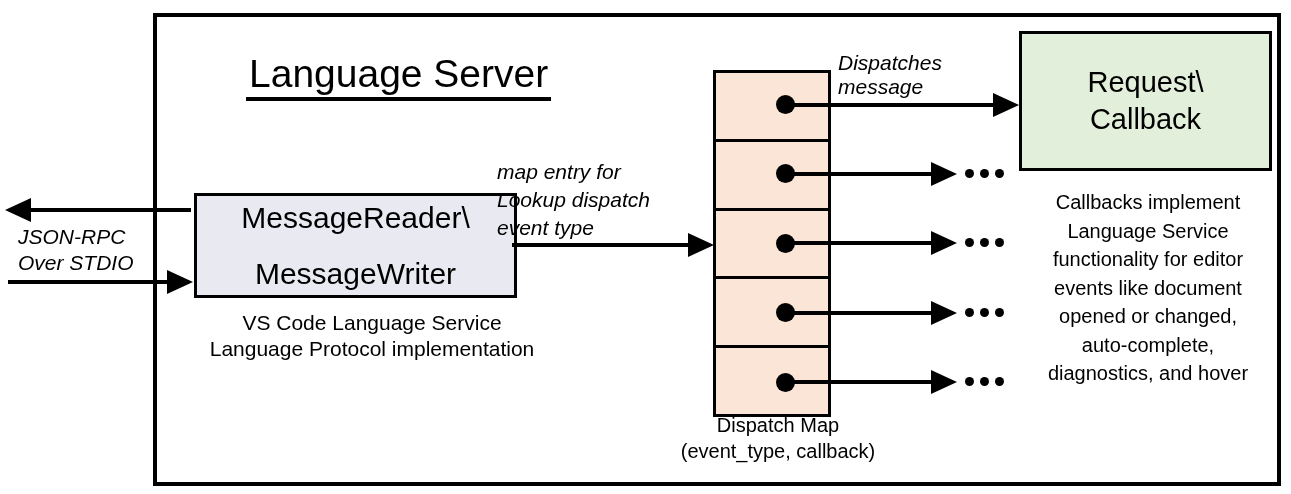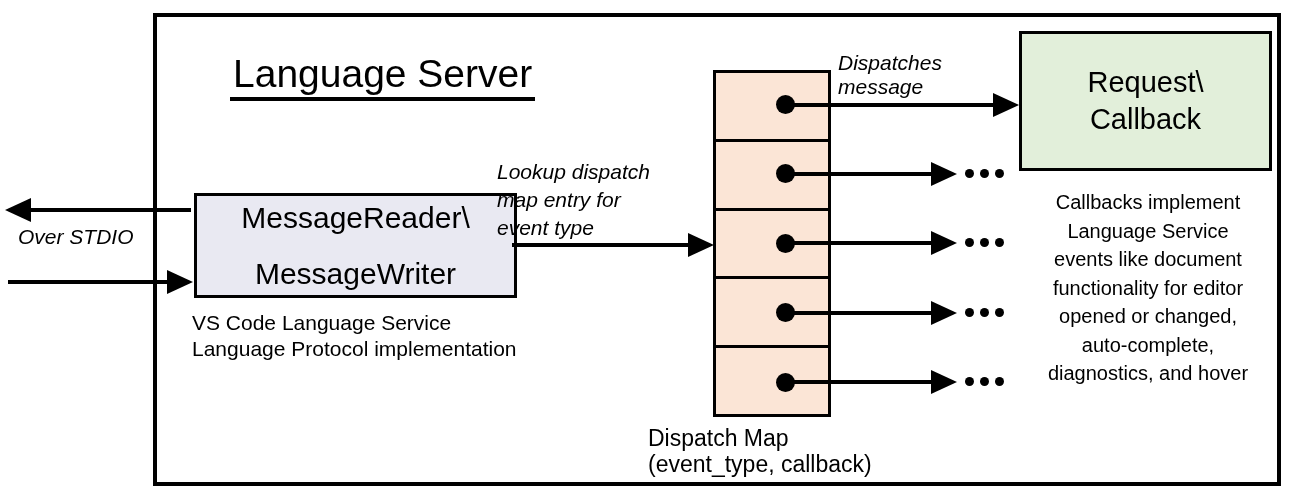--- a/index.html
+++ b/index.html
@@ -23,21 +23,21 @@
     overflow: hidden;
   }
   .abs { position: absolute; }
 
   .outer-box {
     left: 153px; top: 13px; width: 1128px; height: 473px;
     border: 4px solid var(--line-color);
     background: transparent;
   }
   .title {
-    left: 230px; top: 52px;
+    left: 246px; top: 52px;
     font-size: 39px;
     letter-spacing: 0px;
     border-bottom: 4px solid var(--line-color);
     padding: 0 3px 1px 3px;
     white-space: nowrap;
   }
 
   .node-box {
     border: 3px solid var(--line-color);
     display: flex;
@@ -50,23 +50,23 @@
     left: 194px; top: 193px; width: 323px; height: 105px;
     background: var(--reader-box-fill);
     font-size: 30px; line-height: 36px; gap: 20px;
   }
   .callback-box {
     left: 1019px; top: 31px; width: 253px; height: 140px;
     background: var(--callback-box-fill);
     font-size: 29px; line-height: 37px;
   }
 
-  .caption { text-align: left; }
+  .caption { text-align: center; }
   .reader-caption { left: 192px; top: 310px; width: 360px; font-size: 21px; line-height: 26px; }
-  .dm-caption { left: 648px; top: 425px; width: 260px; font-size: 23px; line-height: 26px; }
+  .dm-caption { left: 648px; top: 412px; width: 260px; font-size: 20px; line-height: 26px; }
 
   .note { left: 1023px; top: 188px; width: 250px; text-align: center; font-size: 20px; line-height: 28.5px; }
 
   .ital { font-style: italic; text-align: left; font-size: 21px; }
   .stdio-label { left: 18px; top: 224px; width: 152px; line-height: 26px; }
   .lookup-label { left: 497px; top: 158px; width: 218px; line-height: 28px; }
   .dispatches-label { left: 838px; top: 51px; width: 120px; line-height: 24px; }
 
   .hline { height: 4px; background: var(--line-color); }
   .tri-right {
@@ -107,39 +107,40 @@
 
   <div class="abs title">Language Server</div>
 
   <div class="abs hline" style="left:28px; top:208px; width:163px;"></div>
   <div class="abs tri-left" style="left:5px; top:198px;"></div>
 
   <div class="abs hline" style="left:8px; top:280px; width:160px;"></div>
   <div class="abs tri-right" style="left:167px; top:270px;"></div>
 
   <div class="abs ital stdio-label">
+    <div>JSON-RPC</div>
     <div>Over STDIO</div>
   </div>
 
   <div class="abs node-box reader-box">
     <div>MessageReader\</div>
     <div>MessageWriter</div>
   </div>
 
   <div class="abs caption reader-caption">
     <div>VS Code Language Service</div>
     <div>Language Protocol implementation</div>
   </div>
 
   <div class="abs hline" style="left:512px; top:243px; width:177px;"></div>
   <div class="abs tri-right" style="left:688px; top:233px;"></div>
 
   <div class="abs ital lookup-label">
+    <div>map entry for</div>
     <div>Lookup dispatch</div>
-    <div>map entry for</div>
     <div>event type</div>
   </div>
 
   <div class="abs dispatch-map">
     <div class="dm-cell"></div>
     <div class="dm-cell"></div>
     <div class="dm-cell"></div>
     <div class="dm-cell"></div>
     <div class="dm-cell"></div>
   </div>
@@ -195,20 +196,20 @@
   </div>
 
   <div class="abs caption dm-caption">
     <div>Dispatch Map</div>
     <div>(event_type, callback)</div>
   </div>
 
   <div class="abs note">
     <div>Callbacks implement</div>
     <div>Language Service</div>
+    <div>functionality for editor</div>
     <div>events like document</div>
-    <div>functionality for editor</div>
     <div>opened or changed,</div>
     <div>auto-complete,</div>
     <div>diagnostics, and hover</div>
   </div>
 
 </div>
 
 </body></html>

